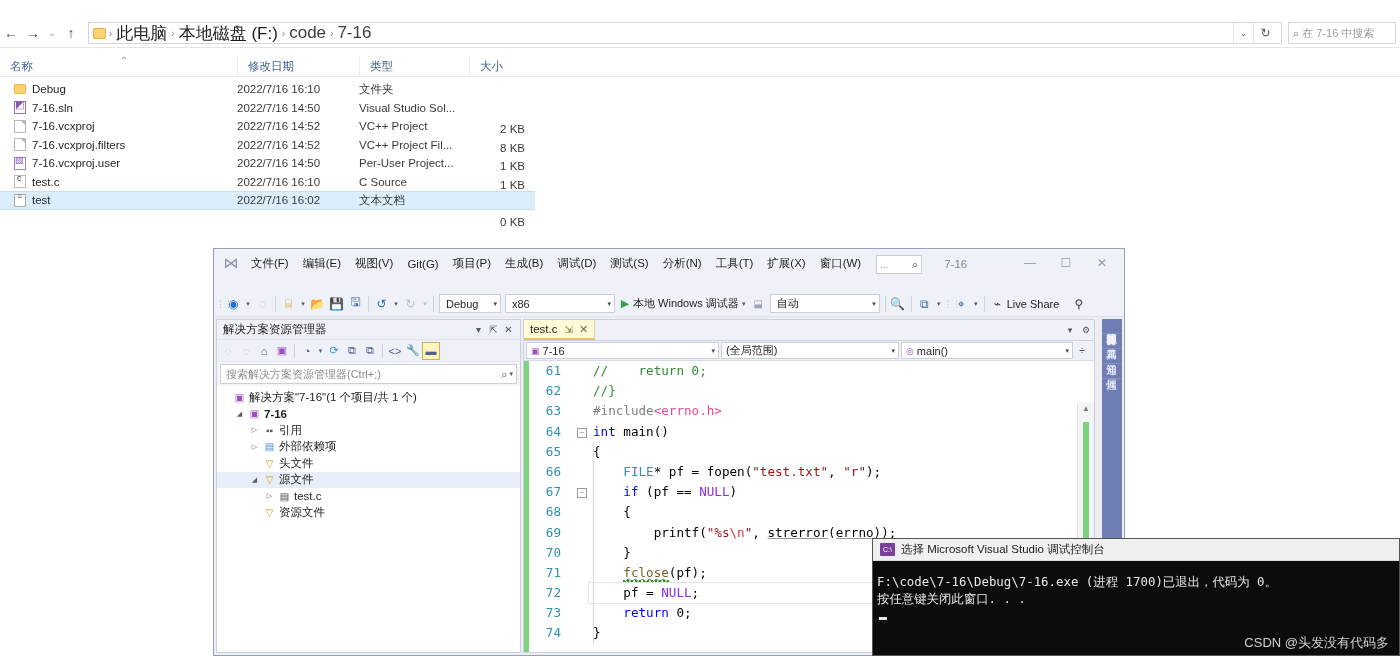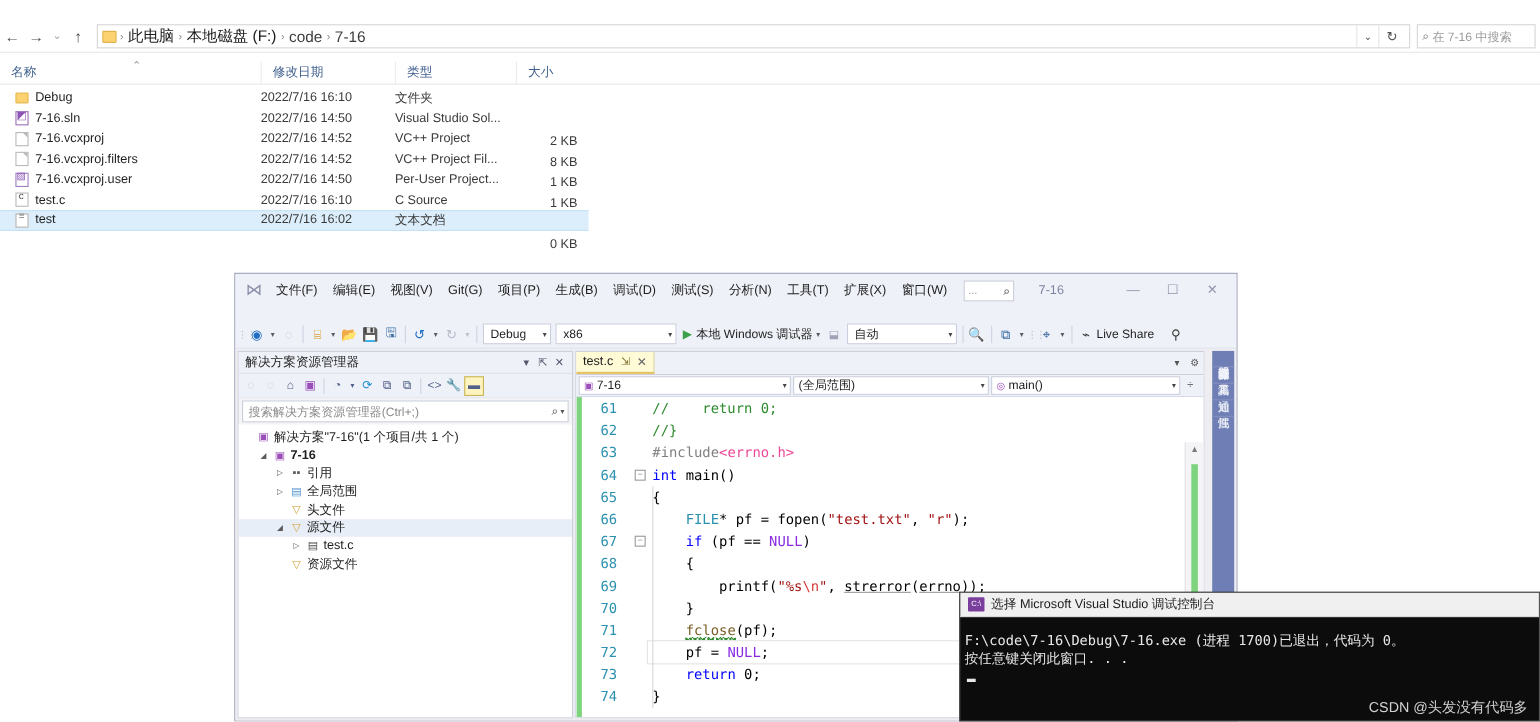--- a/index.html
+++ b/index.html
@@ -40,21 +40,21 @@
   .nav-btn.dim { color: #a9a9a9; font-size: 10px; width: 16px; }
   .path-box {
     margin-left: 6px; height: 22px; flex: 1; border: 1px solid #d6d6d6;
     background: #fff; display: flex; align-items: center; padding: 0 4px;
     min-width: 0;
   }
   .folder-ico {
     width: 13px; height: 11px; background: #fcd271; border: 1px solid #e0b44c;
     border-radius: 1px; margin-right: 2px; flex: none;
   }
-  .crumb { font-size: 14px; color: #1b1b1b; padding: 0 3px; white-space: nowrap; }
+  .crumb { font-size: 17px; color: #1b1b1b; padding: 0 3px; white-space: nowrap; }
   .crumb.sub { color: #3d3d3d; }
   .crumb-sep { font-size: 10px; color: #8a8a8a; padding: 0 1px; }
   .path-caret {
     width: 20px; text-align: center; font-size: 9px; color: #555;
     border-left: 1px solid #e6e6e6; height: 20px; line-height: 20px; flex: none;
   }
   .refresh-btn {
     width: 24px; text-align: center; font-size: 12px; color: #555;
     border-left: 1px solid #e6e6e6; height: 20px; line-height: 20px; flex: none;
   }
@@ -169,21 +169,21 @@
   .tb-sep { width: 1px; height: 16px; background: #cfd3e2; margin: 0 3px; }
   .tb-combo {
     height: 19px; background: #fff; border: 1px solid #cbcfdd;
     display: flex; align-items: center; justify-content: space-between;
     font-size: 11px; color: #1e1e1e; padding: 0 3px 0 6px; margin: 0 2px;
   }
   .tb-combo .cv { white-space: nowrap; overflow: hidden; }
   .tb-combo .cc { font-size: 7px; color: #444; margin-left: 4px; }
   .cmb-debug { width: 62px; }
   .cmb-plat { width: 110px; }
-  .cmb-auto { width: 100px; }
+  .cmb-auto { width: 110px; }
   .tb-play { color: #3aa049; font-size: 11px; width: 16px; text-align: center; }
   .tb-text { font-size: 11px; color: #1e1e1e; white-space: nowrap; }
 
   .vs-body { position: relative; height: 338px; background: #eeeef2; }
 
   
   .se {
     position: absolute; left: 2px; top: 2px; width: 305px; height: 334px;
     background: #f5f5f7; border: 1px solid #cdd0dd;
     display: flex; flex-direction: column;
@@ -589,21 +589,21 @@
               <span class="tw"></span>
               <span class="tw">▷</span>
               <span class="tico ref">▪▪</span>
               <span class="tlabel">引用</span>
             </div>
             <div class="tnode">
               <span class="tw"></span>
               <span class="tw"></span>
               <span class="tw">▷</span>
               <span class="tico ext">▤</span>
-              <span class="tlabel">全局范围</span>
+              <span class="tlabel">外部依赖项</span>
             </div>
             <div class="tnode">
               <span class="tw"></span>
               <span class="tw"></span>
               <span class="tw"></span>
               <span class="tico filter">▽</span>
               <span class="tlabel">头文件</span>
             </div>
             <div class="tnode sel">
               <span class="tw"></span>

